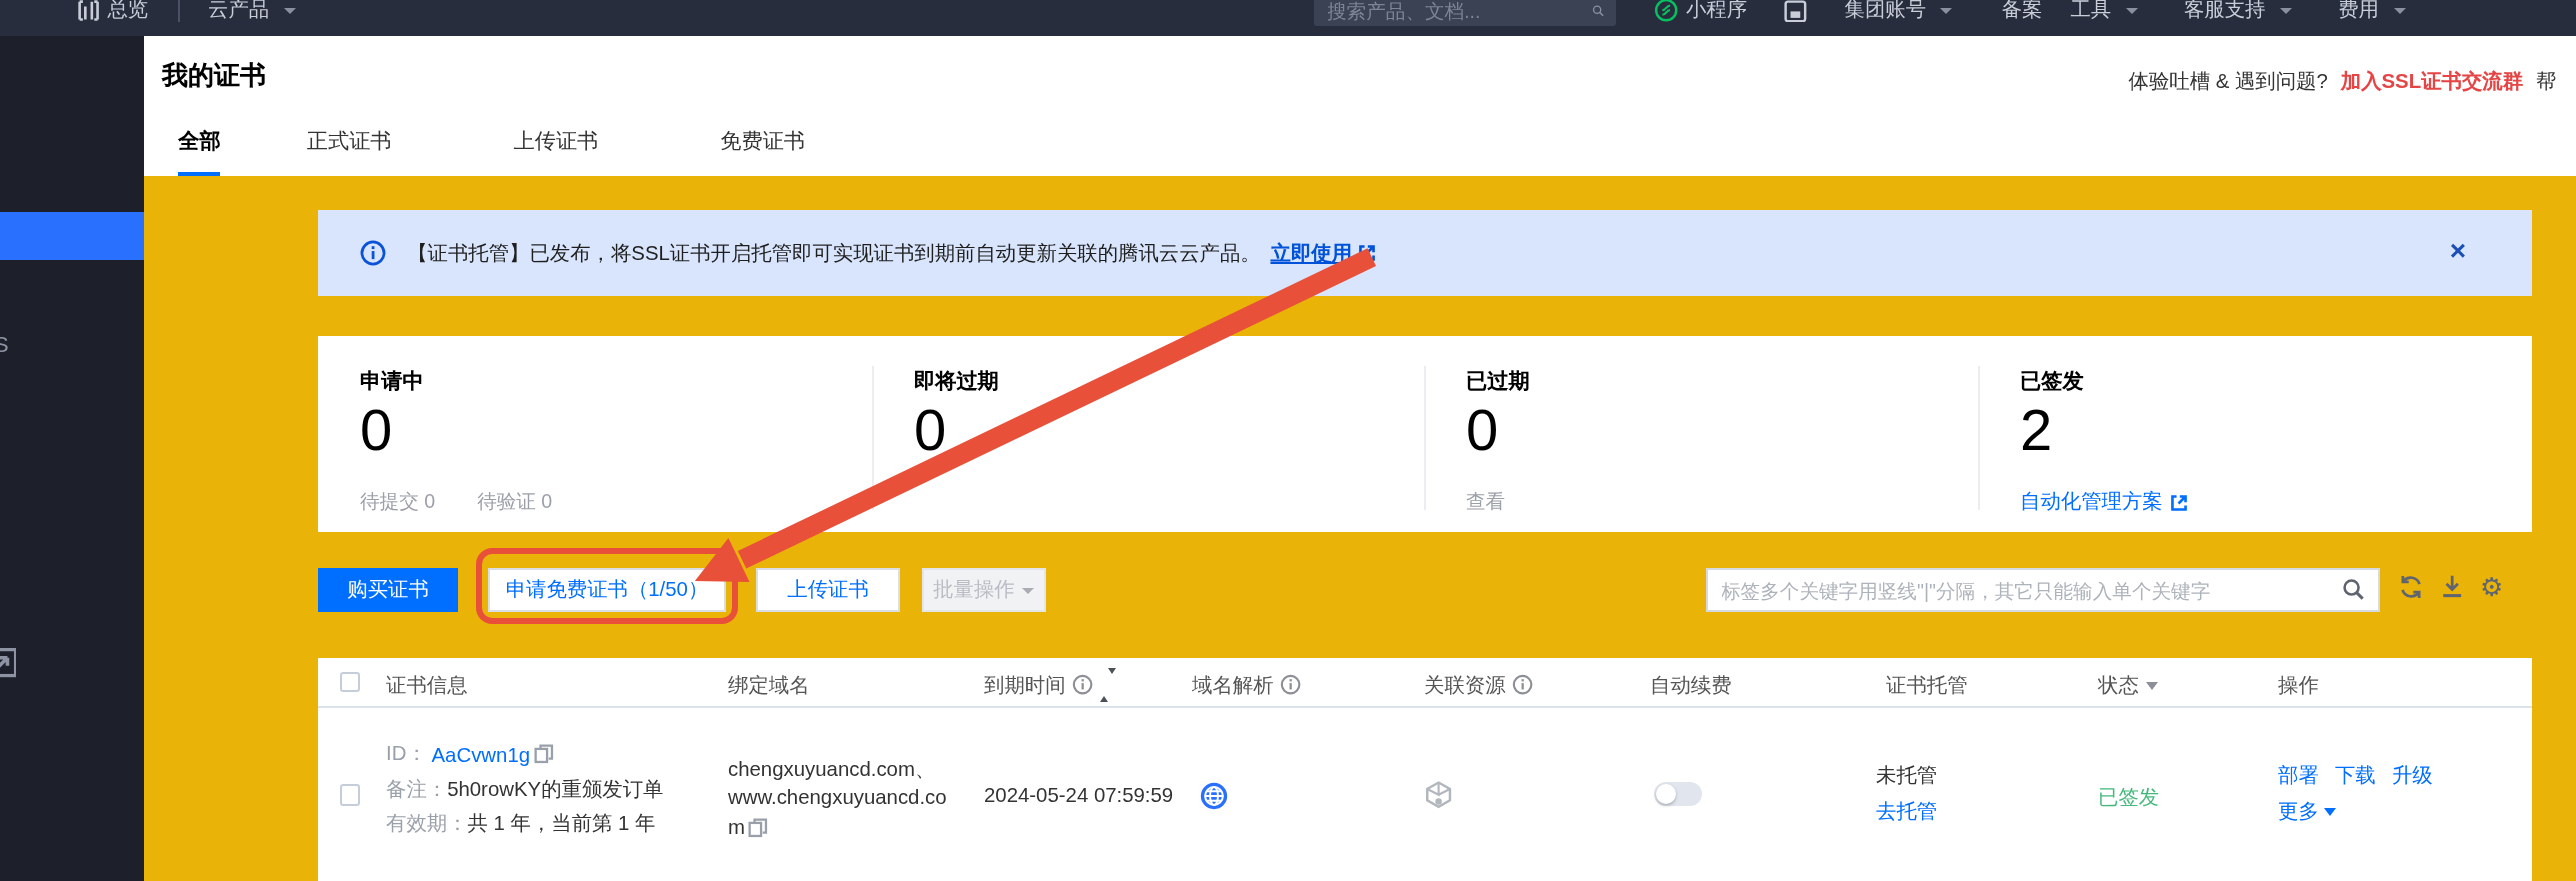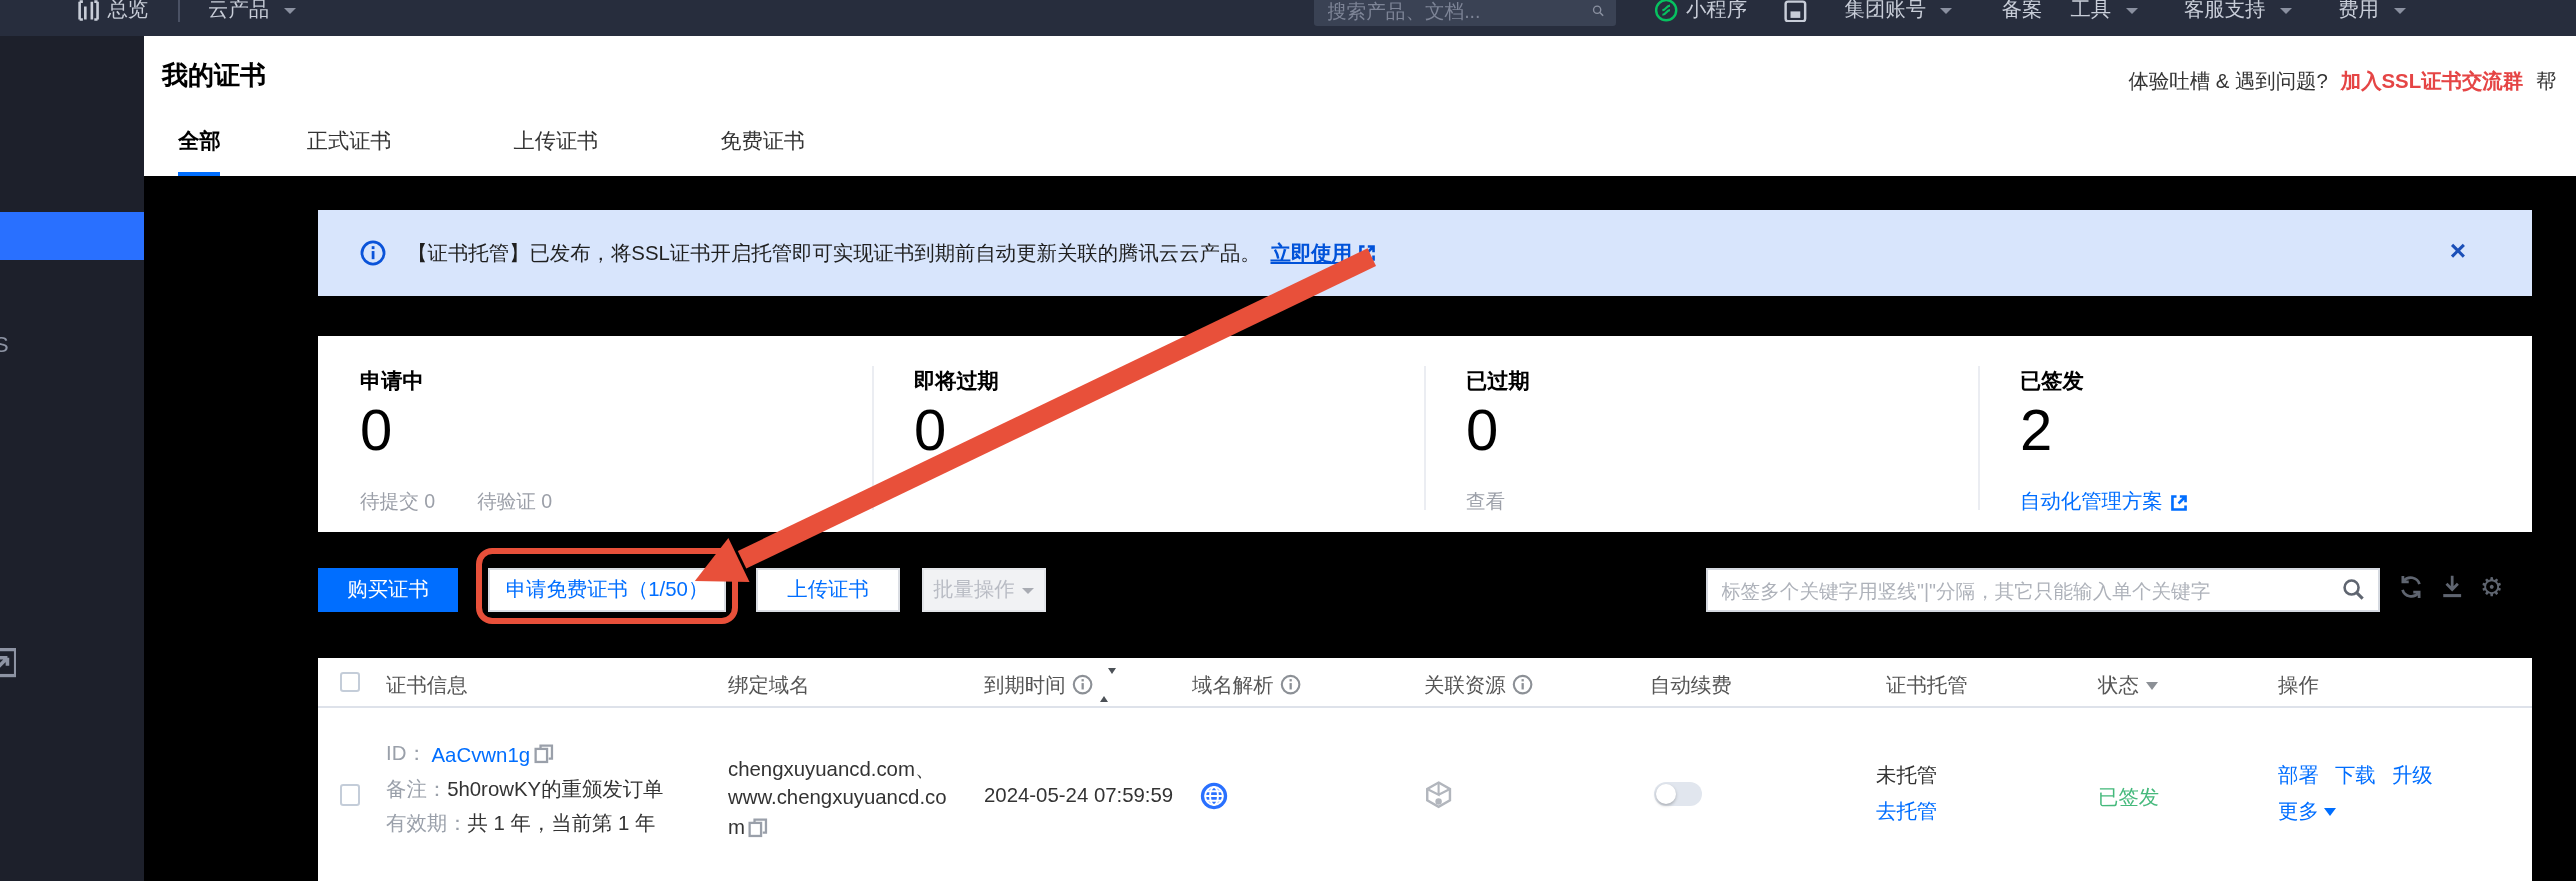--- a/index.html
+++ b/index.html
@@ -1,18 +1,18 @@
 <!DOCTYPE html>
 <html style="font-size:13px"><head>
 <meta charset="utf-8">
 <style>
   * { margin:0; padding:0; box-sizing:border-box; }
   html,body { background:#f3f4f7; }
   body { font-family:"Liberation Sans","DejaVu Sans",sans-serif; }
-  .viewport { position:relative; width:2576px; height:882px; overflow:hidden; background:#000000; }
+  .viewport { position:relative; width:2576px; height:882px; overflow:hidden; background:#eab308; }
   .scale { position:absolute; left:0; top:0; width:1288px; height:441px; transform:scale(2); transform-origin:0 0; }
   .abs { position:absolute; }
 
   
   .topbar { position:absolute; left:0; top:0; width:1288px; height:18px; background:#272d3d; overflow:hidden; z-index:5; }
   .topbar-inner { position:absolute; left:0; top:-7.3px; width:1288px; height:25px; display:flex; align-items:center; color:#c8cdd8; font-size:10.2px; }
   .tb-item { display:flex; align-items:center; gap:4.1px; white-space:nowrap; }
   .tb-sep { width:0.8px; height:11.4px; background:#4a5164; }
   .caret { width:0; height:0; border-left:3.3px solid transparent; border-right:3.3px solid transparent; border-top:3.3px solid #8a90a0; margin-left:3.3px; }
   .tb-search { display:flex; align-items:center; width:151px; height:16.3px; background:#3a4254; border-radius:1.6px; padding:0 6.5px; }

